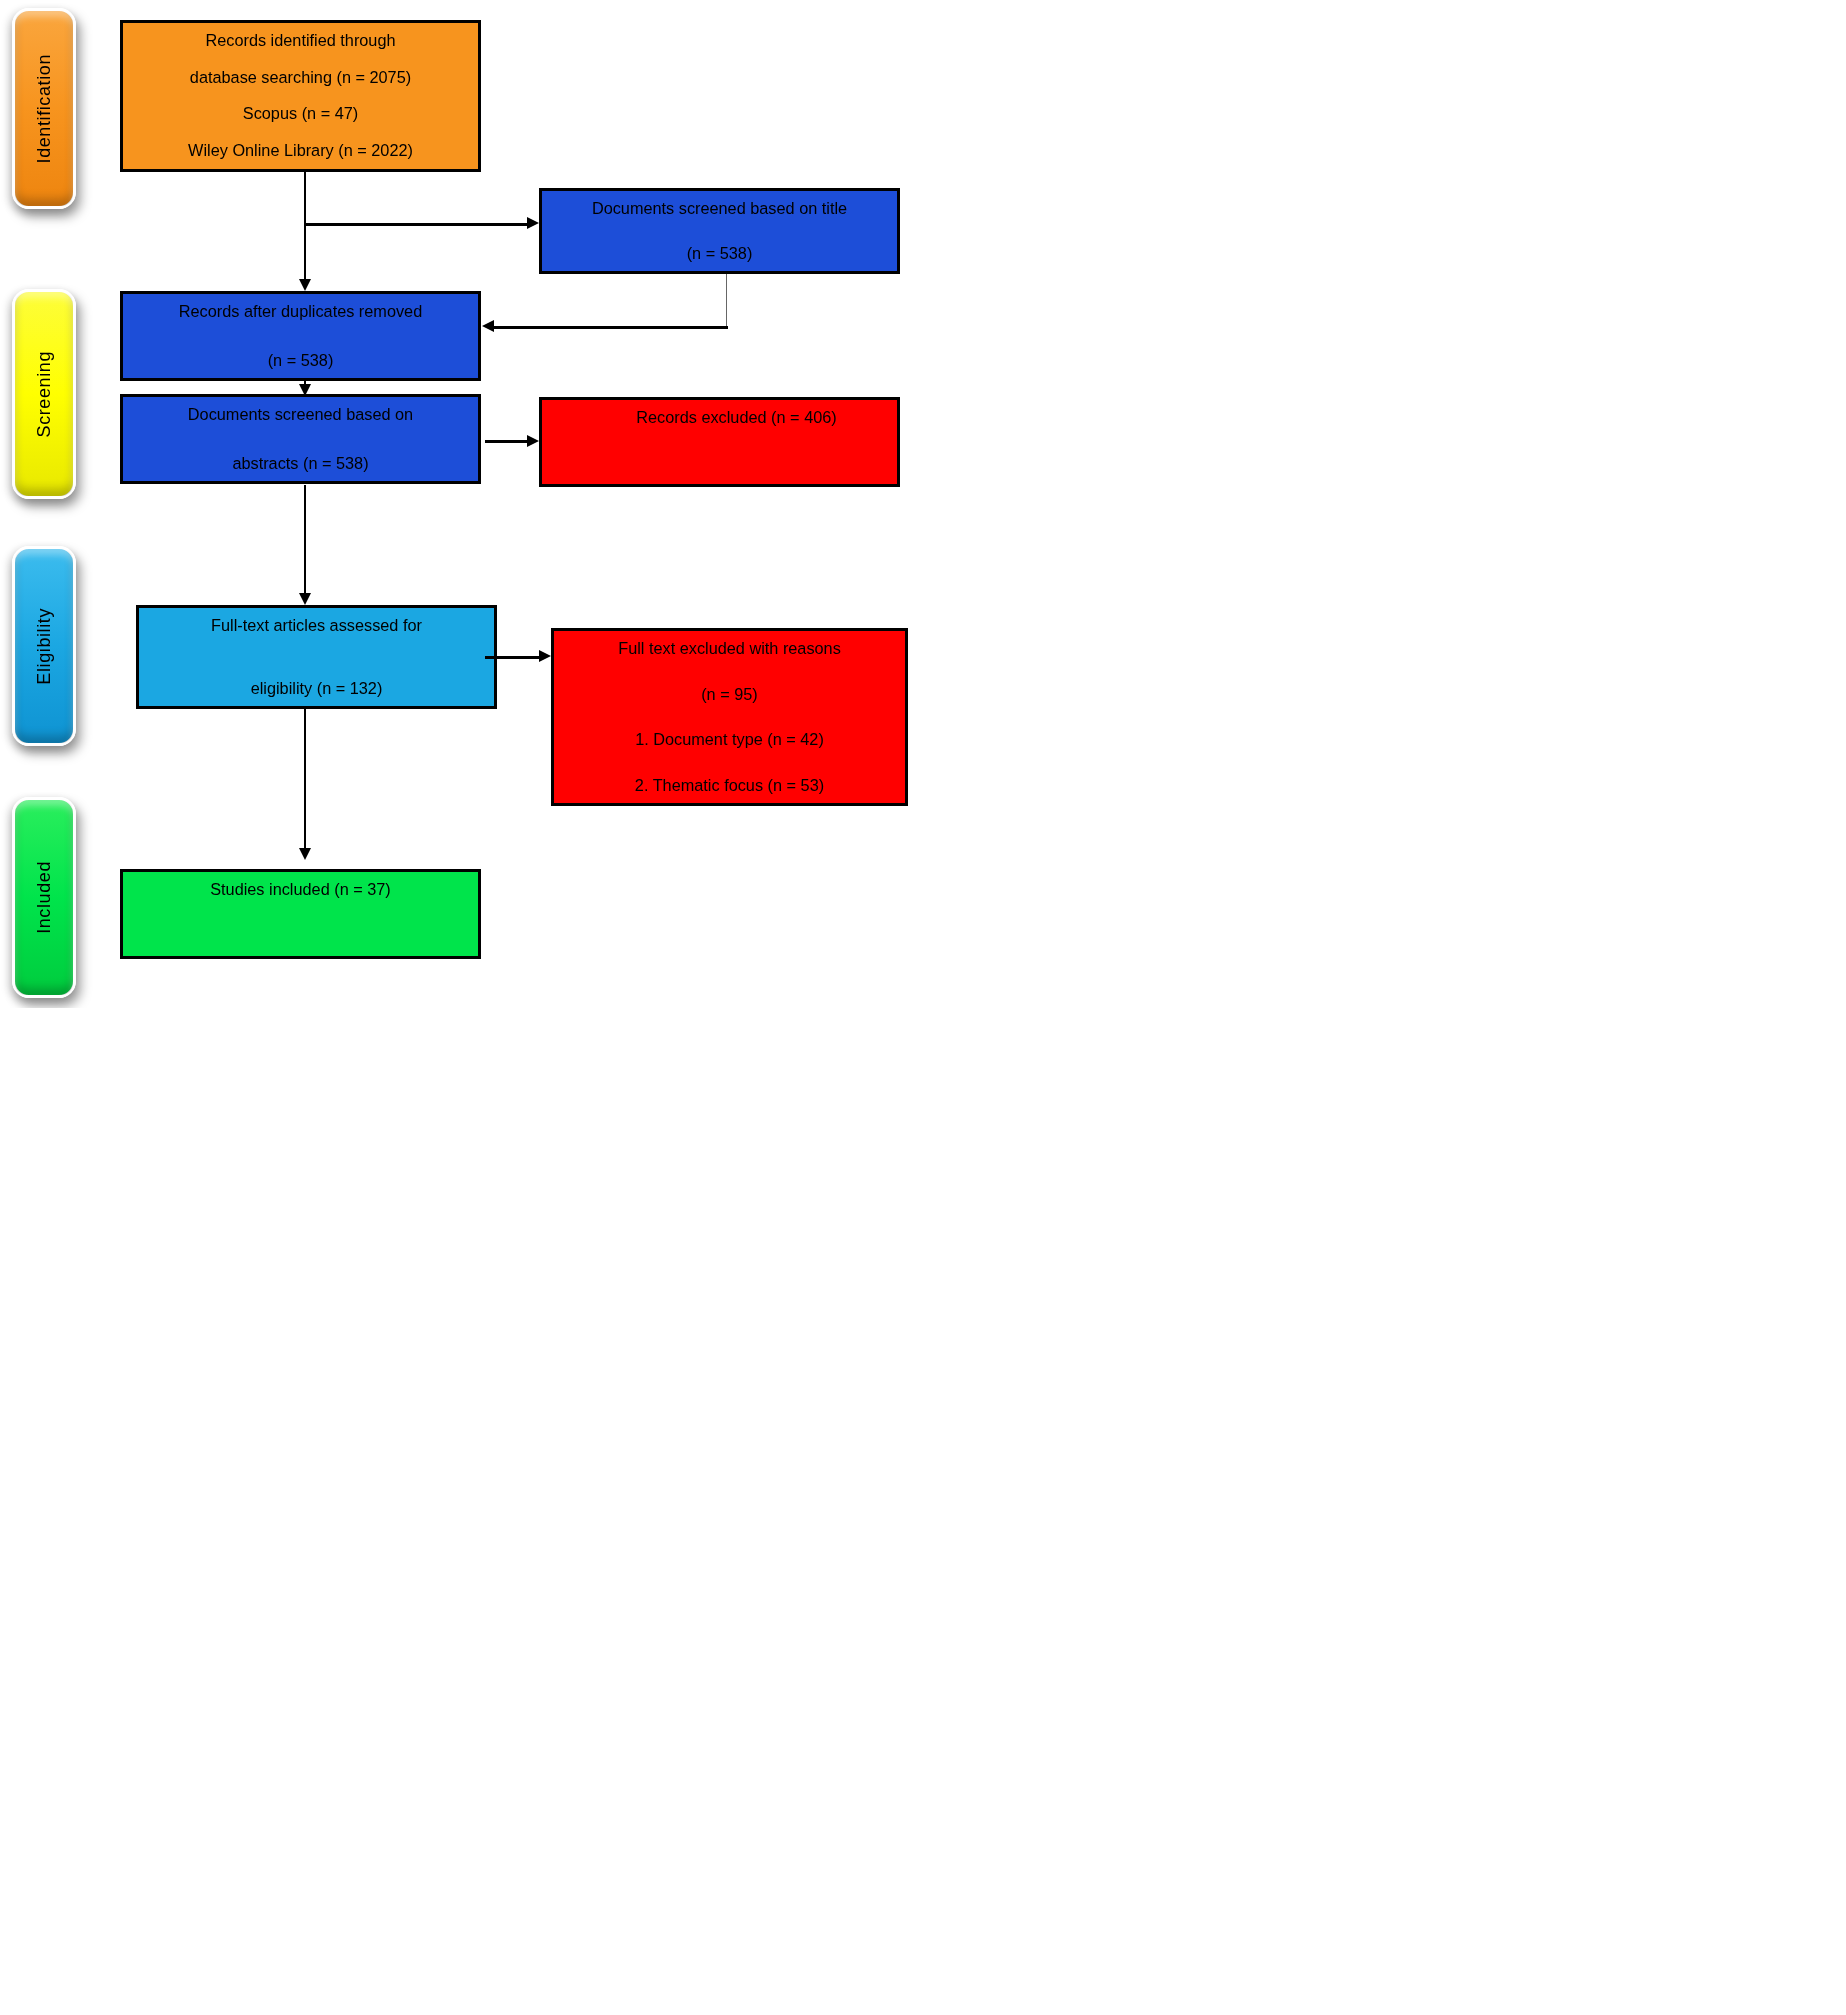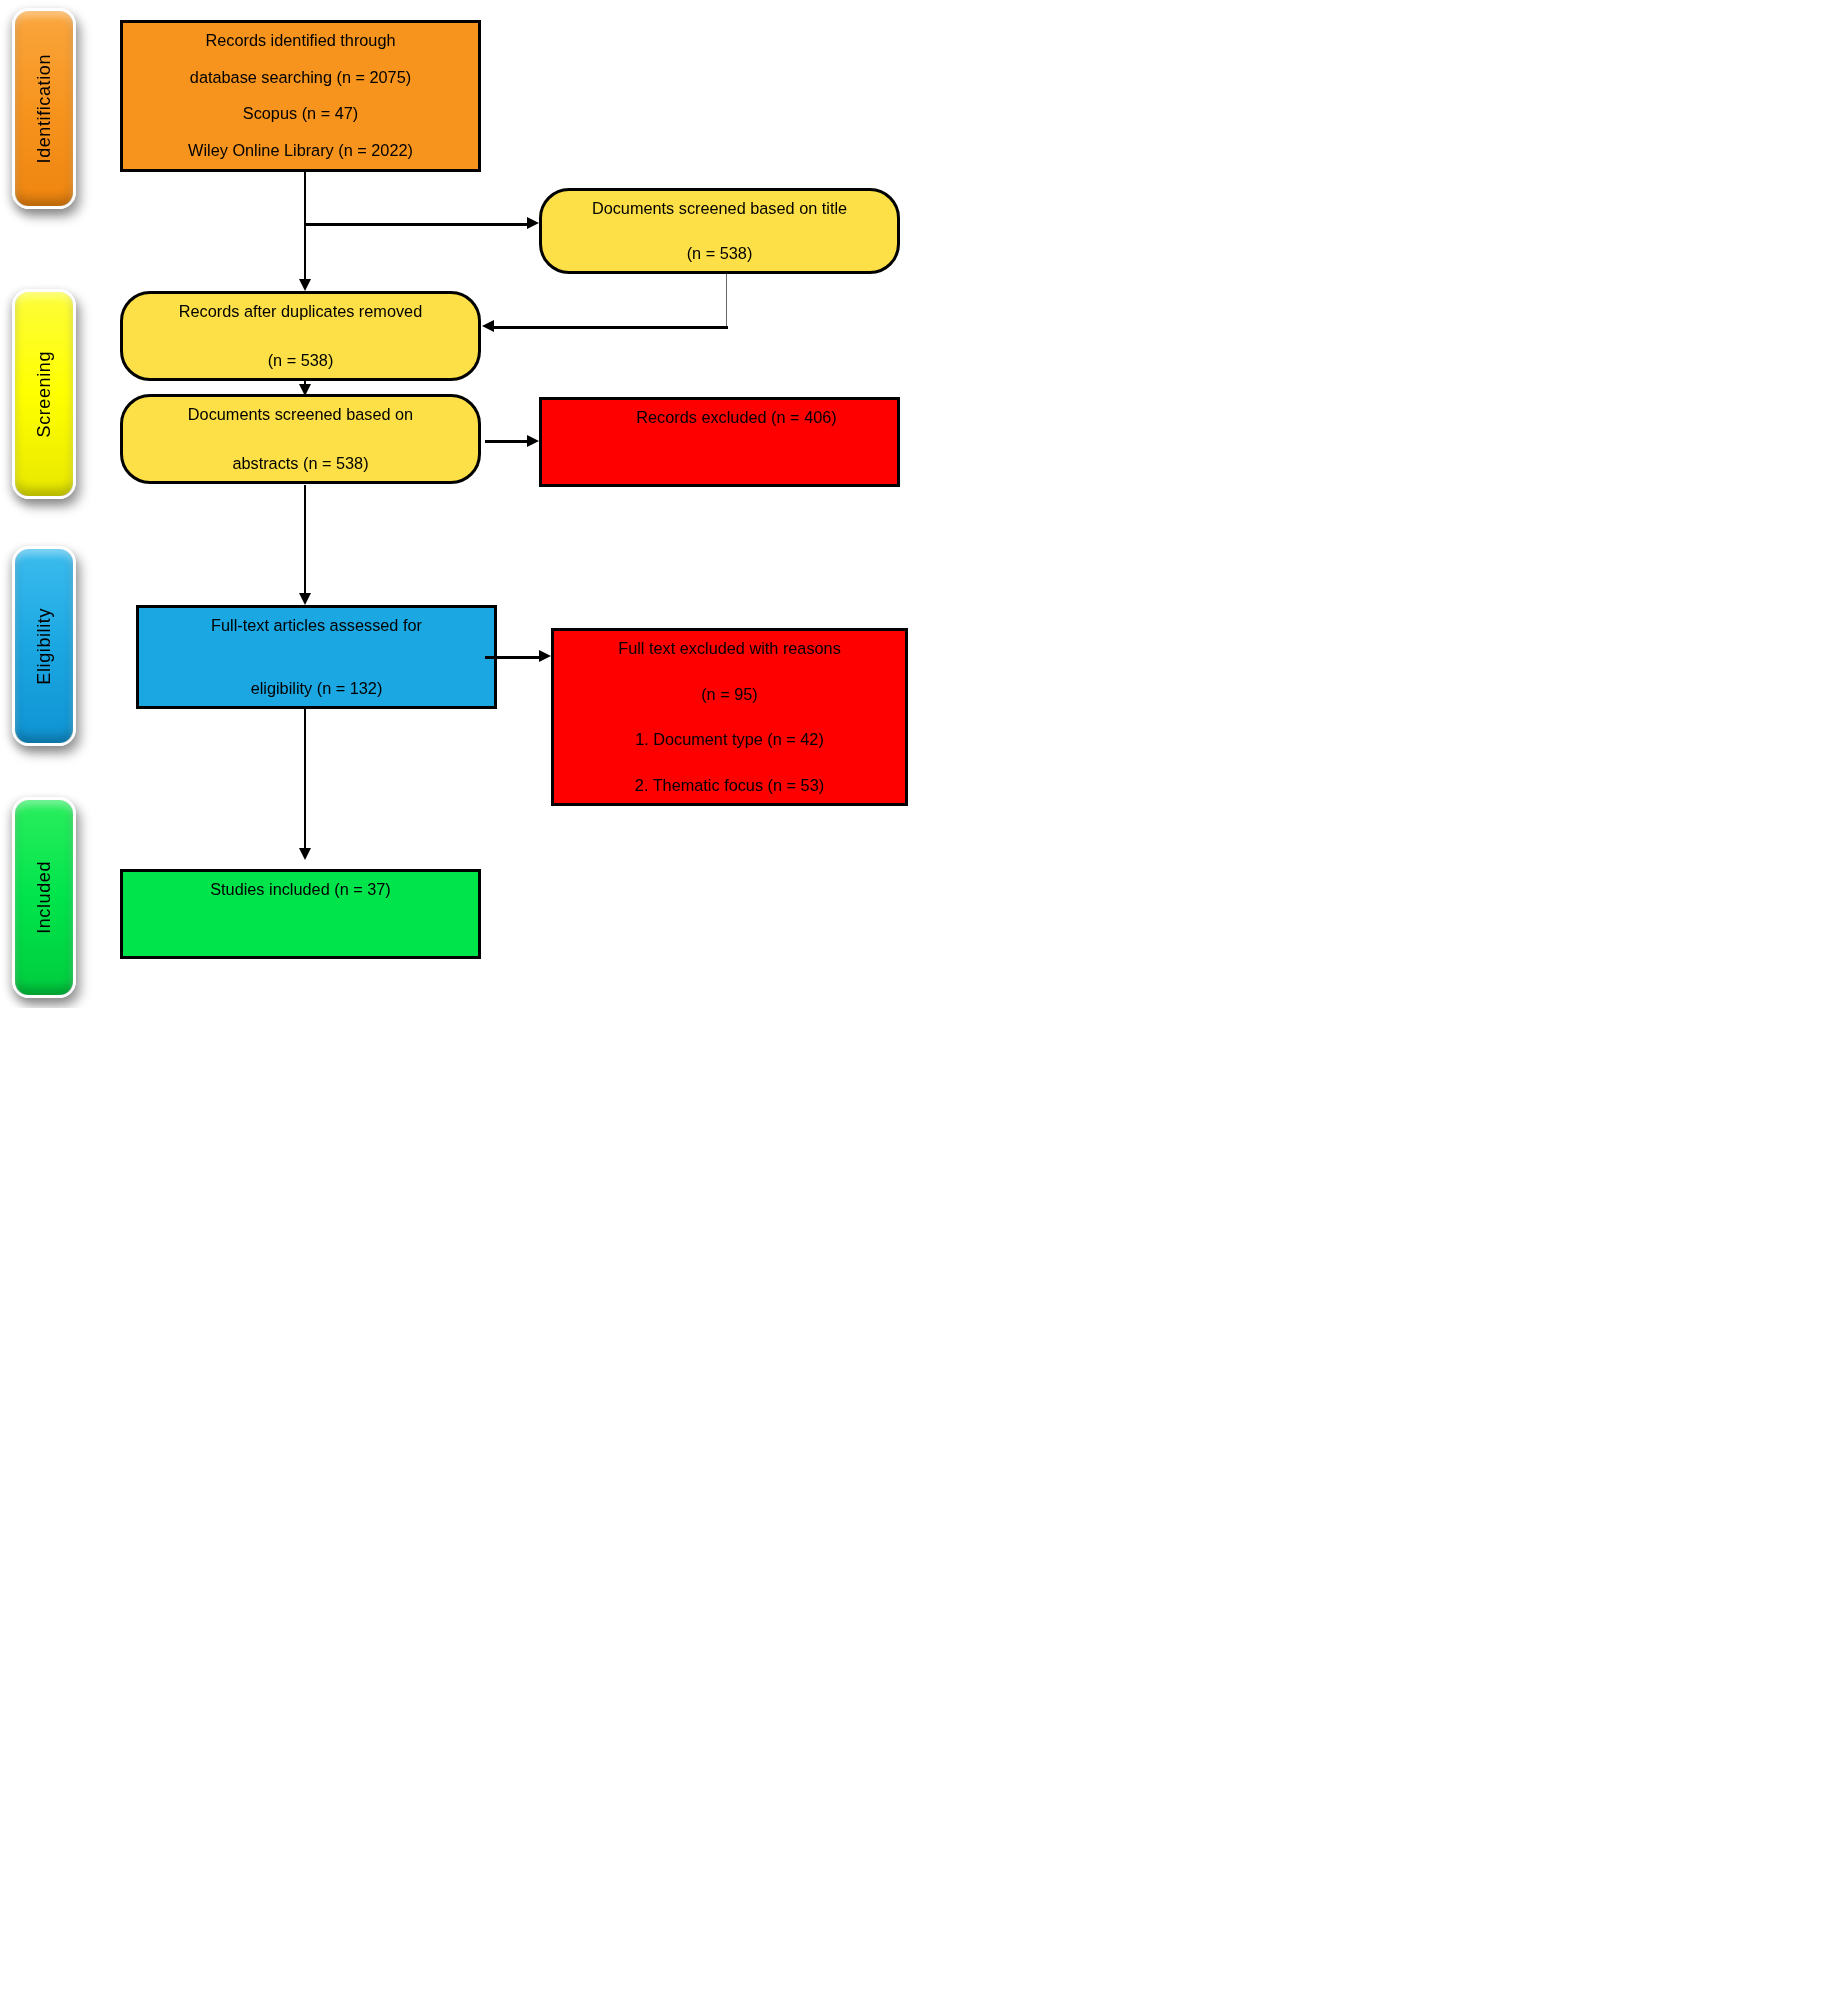--- a/index.html
+++ b/index.html
@@ -48,21 +48,21 @@
     border: 3px solid #000;
     display: flex;
     flex-direction: column;
     justify-content: space-between;
     align-items: center;
     text-align: center;
     font-size: 16.3px;
     line-height: 2.15;
   }
   .box.orange { background: #f7941e; }
-  .box.yellow { background: #fde047; border-radius: 30px; }
+  .box.yellow { background: #1d4ed8; }
   .box.red    { background: #ff0000; }
   .box.blue   { background: #1ba7e2; }
   .box.green  { background: #00e44b; }
 
   #box-records-identified { left: 120px; top: 20px;   width: 361px; height: 152px; line-height: 2.2; }
   #box-screened-title     { left: 539px; top: 188px;  width: 361px; height: 86px; }
   #box-duplicates-removed { left: 120px; top: 291px;  width: 361px; height: 90px; }
   #box-screened-abstracts { left: 120px; top: 394px;  width: 361px; height: 90px; }
   #box-records-excluded   { left: 539px; top: 397px;  width: 361px; height: 90px; padding-left: 34px; }
   #box-fulltext-assessed  { left: 136px; top: 605px; width: 361px; height: 104px; }

